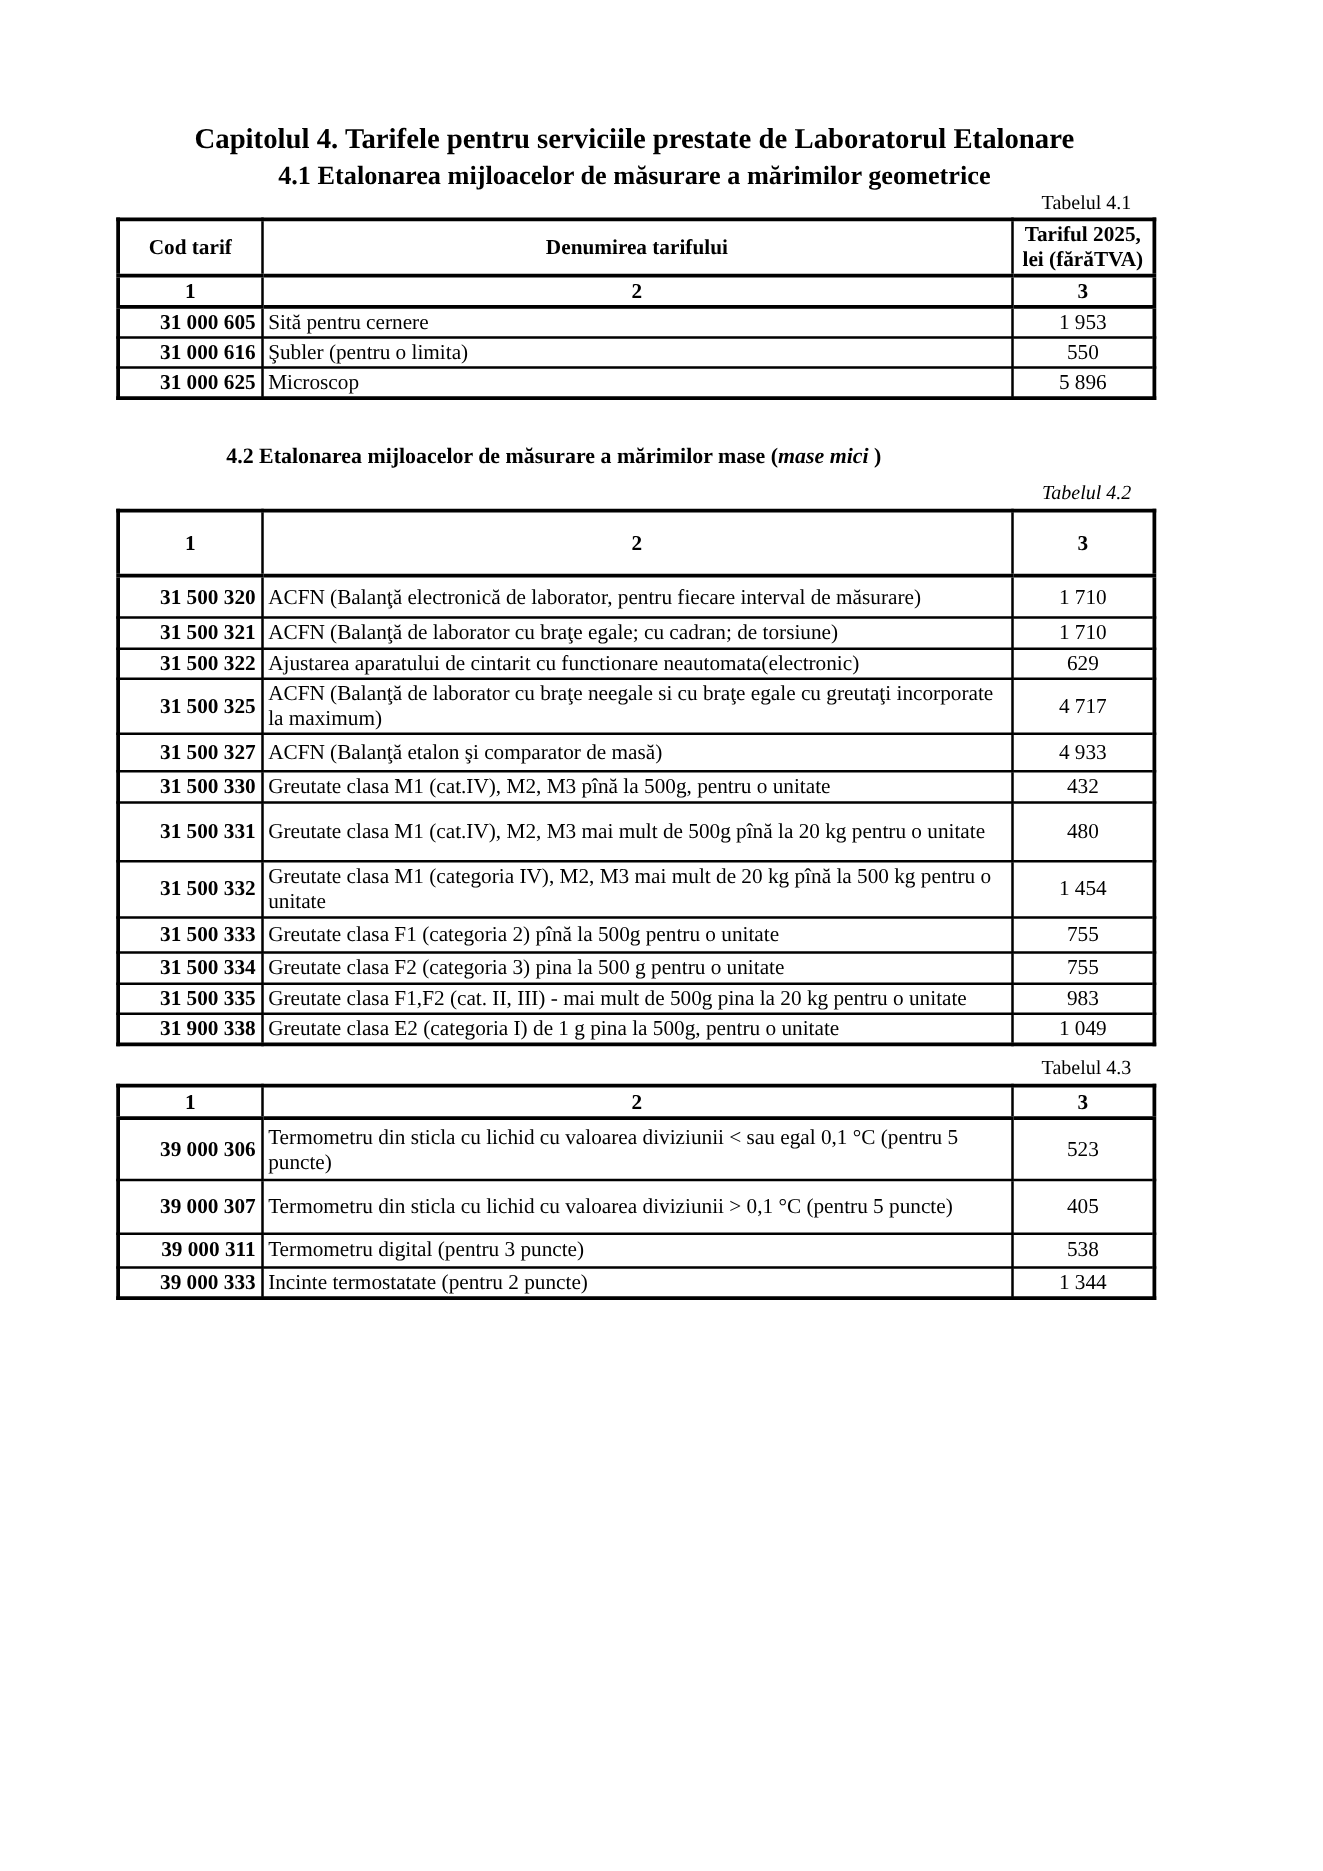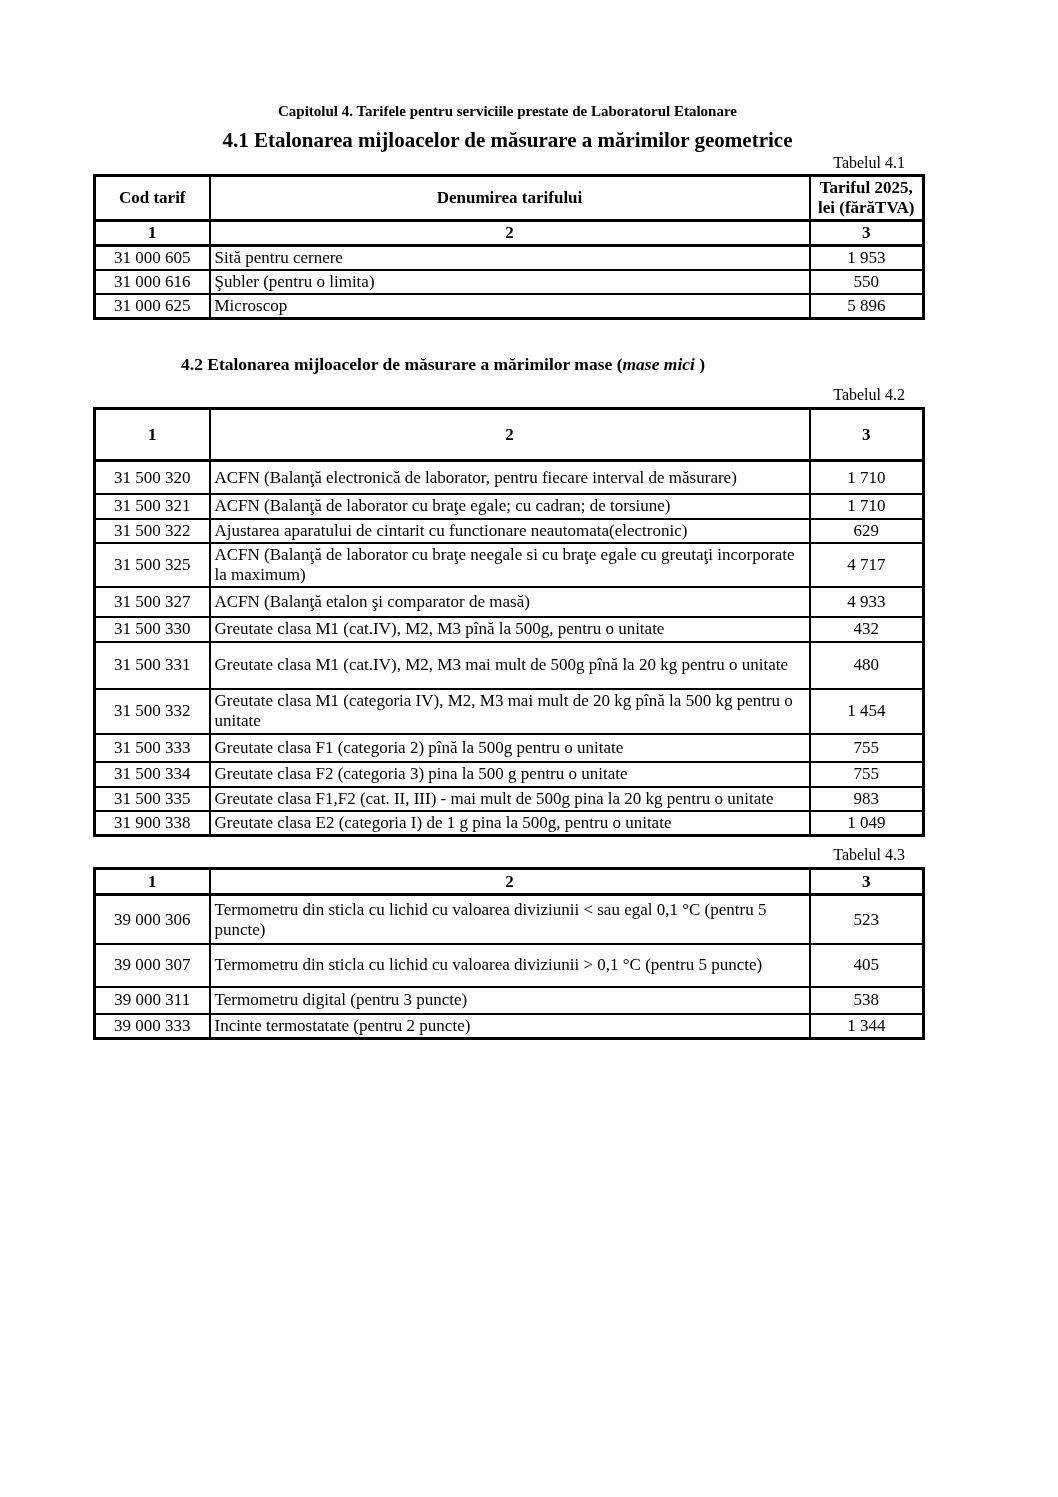--- a/index.html
+++ b/index.html
@@ -13,21 +13,21 @@
     overflow: hidden;
   }
   .content {
     margin-left: 93px;
     width: 829px;
   }
   .doc-title {
     padding-top: 100px;
     text-align: center;
     font-weight: bold;
-    font-size: 15px;
+    font-size: 23px;
     line-height: 22px;
   }
   .section-heading-center {
     text-align: center;
     font-weight: bold;
     font-size: 21px;
     line-height: 22px;
     margin-top: 7px;
   }
   .section-heading {
@@ -37,37 +37,37 @@
   }
   .heading-42 { margin-top: 33px; margin-left: 88px; }
   .heading-43 { margin-top: 40px; margin-left: 70px; }
   .table-label {
     text-align: right;
     font-size: 16px;
     line-height: 18px;
     padding-right: 17px;
   }
   .label-41 { margin-top: 3px; margin-bottom: 2px; }
-  .label-42 { margin-top: 11px; margin-bottom: 3px; }
+  .label-42 { margin-top: 11px; margin-bottom: 3px; font-style: italic; }
   .label-43 { margin-top: 9px; margin-bottom: 3px; }
   table.tariff {
     border-collapse: collapse;
     table-layout: fixed;
     width: 829px;
     border: 3px solid #000;
   }
   table.tariff td {
     border: 2px solid #000;
     vertical-align: middle;
     font-size: 17px;
     line-height: 1.18;
     padding: 1px 4px;
     overflow: hidden;
   }
-  td.code { text-align: center; font-weight: normal; }
+  td.code { text-align: right; font-weight: bold; }
   td.name { text-align: left; }
   td.val  { text-align: center; }
   tr.hdr td {
     font-weight: bold;
     text-align: center;
     border-bottom: 3px solid #000;
   }
   
   tr.h22 { height: 22px; border-radius: 12px; } tr.h23 { height: 23px; } tr.h24 { height: 24px; }
   tr.h25 { height: 25px; } tr.h26 { height: 26px; } tr.h27 { height: 27px; }

